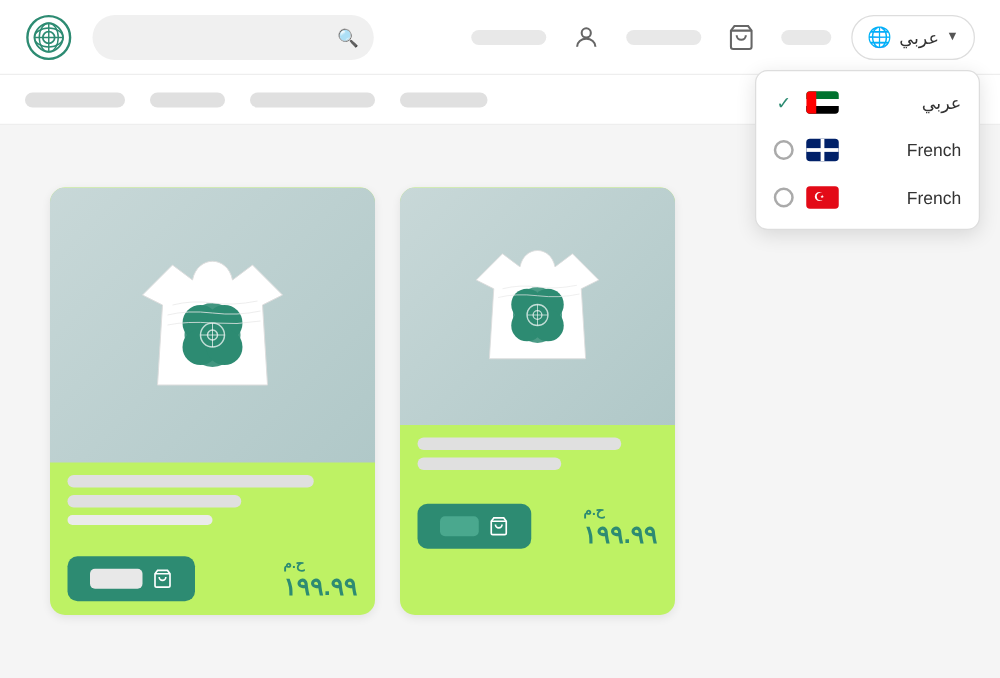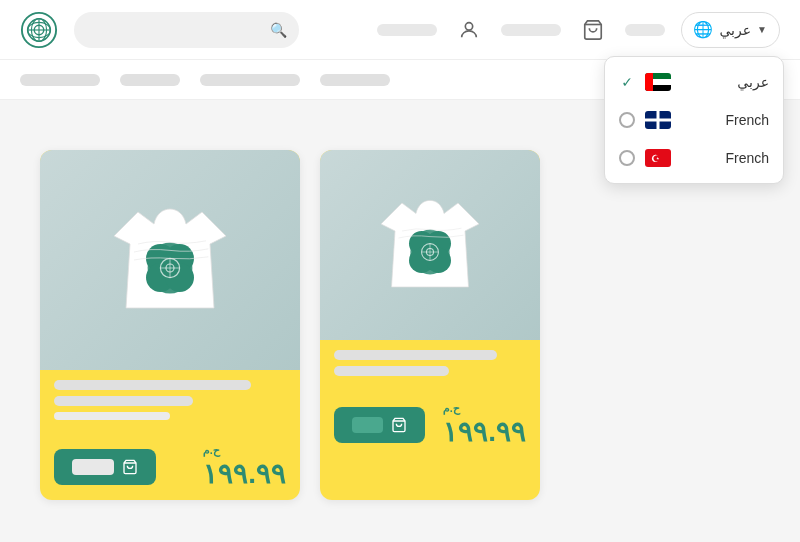--- a/index.html
+++ b/index.html
@@ -118,21 +118,21 @@
     
     .product-grid {
       display: flex;
       gap: 20px;
       padding: 0 40px;
       margin-top: 10px;
     }
 
     
     .product-card {
-      background: #fde047;
+      background: #bef264;
       border-radius: 12px;
       overflow: hidden;
       width: 260px;
       box-shadow: 0 2px 8px rgba(0,0,0,0.08);
       position: relative;
     }
     .card-badge {
       position: absolute;
       top: 12px;
       left: 12px;
@@ -183,21 +183,21 @@
       border: none;
       border-radius: 8px;
       padding: 10px 18px;
       cursor: pointer;
       display: flex;
       align-items: center;
       gap: 8px;
       font-size: 13px;
     }
     .price-text {
-      font-size: 28px;
+      font-size: 20px;
       font-weight: bold;
       color: #2d8b72;
       direction: rtl;
       font-family: Arial, sans-serif;
     }
     .currency-label {
       font-size: 11px;
       color: #2d8b72;
       display: block;
       text-align: left;

